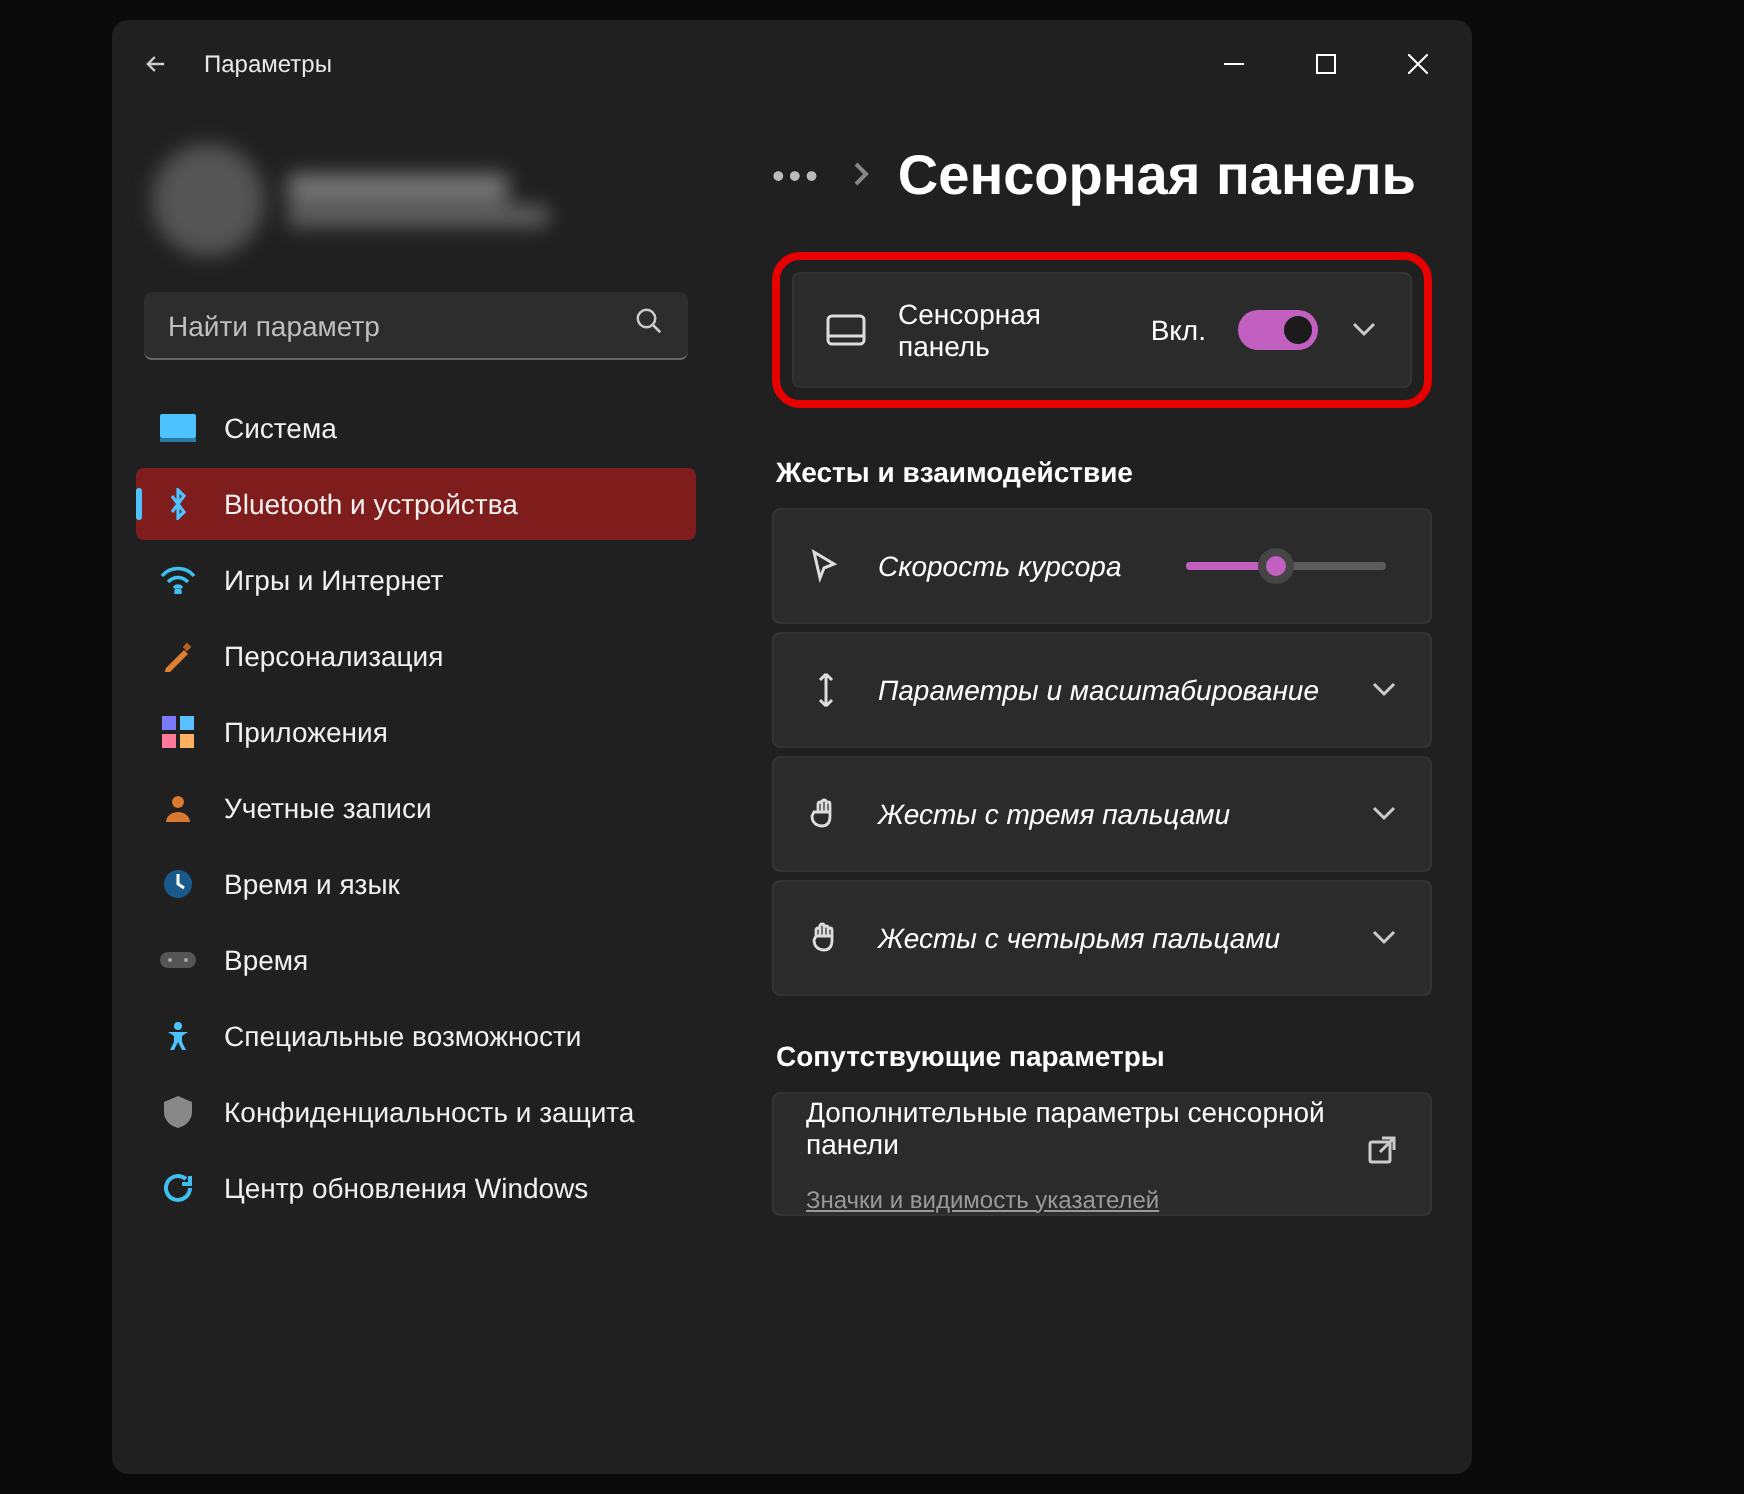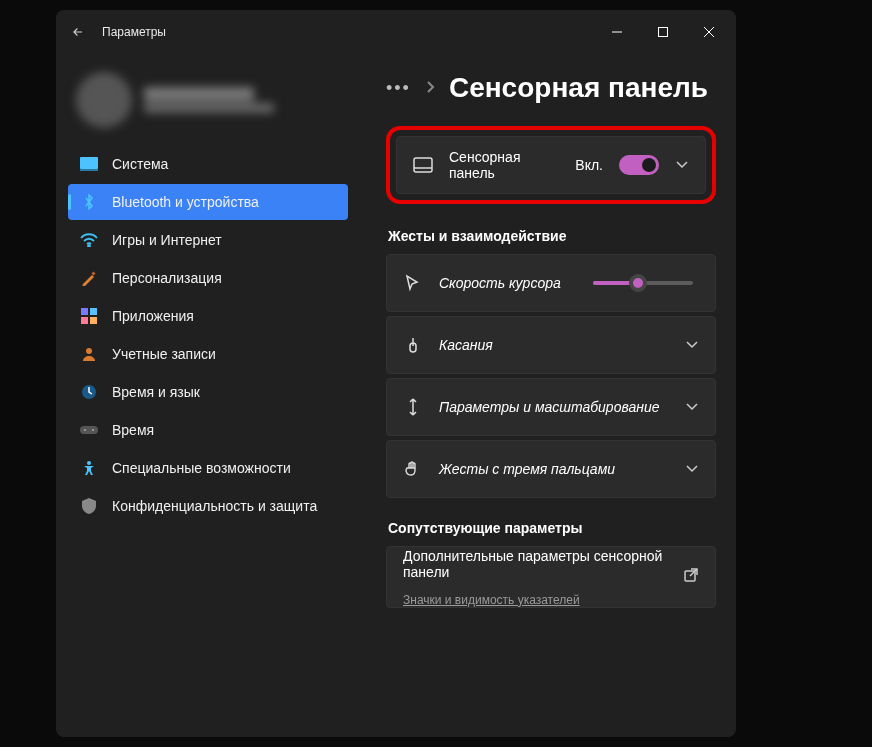--- a/index.html
+++ b/index.html
@@ -33,21 +33,21 @@
   .search input {
     background: transparent; border: none; outline: none; color: #ccc; font-size: 14px; flex:1;
   }
   .search input::placeholder { color: #bfbfbf; }
   .nav { display: flex; flex-direction: column; gap: 2px; }
   .nav-item {
     display: flex; align-items: center; gap: 14px; height: 36px;
     padding: 0 12px; border-radius: 4px; cursor: pointer; font-size: 14px; color:#f0f0f0;
     position: relative;
   }
-  .nav-item.selected { background: #3b82f6; }
+  .nav-item.selected { background: #7f1d1d; }
   .nav-item.selected::before {
     content:""; position:absolute; left:0; top:10px; bottom:10px; width:3px;
     background:#4cc2ff; border-radius:2px;
   }
   .nav-icon { width: 18px; height: 18px; display:flex; align-items:center; justify-content:center; flex-shrink:0;}
   .main { flex: 1; padding: 18px 20px 0 30px; overflow: hidden; display:flex; flex-direction:column; min-height:0;}
   .breadcrumb { display: flex; align-items: center; gap: 14px; margin-bottom: 22px; }
   .bc-dots { font-size: 18px; color: #bbb; letter-spacing: 2px; cursor:pointer;}
   .bc-chev { color: #888; font-size: 14px; }
   .page-title { font-size: 28px; font-weight: 600; }
@@ -126,20 +126,29 @@
 
     <div class="sidebar">
       <div class="profile">
         <div class="avatar"></div>
         <div class="profile-text">
           <div class="profile-name"></div>
           <div class="profile-email"></div>
         </div>
       </div>
 
+      <div class="search">
+        <input type="text" placeholder="Найти параметр" style="">
+        <span>
+          <svg width="15" height="15" viewBox="0 0 24 24" fill="none" stroke="#ccc" stroke-width="2">
+              <circle cx="10" cy="10" r="7"></circle>
+              <line x1="21" y1="21" x2="15" y2="15"></line>
+            </svg>
+        </span>
+      </div>
 
       <div class="nav">
         <div class="nav-item">
           <span class="nav-icon">
             <svg width="18" height="14" viewBox="0 0 18 14">
                 <rect x="0" y="0" width="18" height="12" rx="1" fill="#4cc2ff"></rect>
                 <rect x="0" y="12" width="18" height="2" fill="#2a7aa8"></rect>
               </svg>
           </span>
           <span>Система</span>
@@ -218,20 +227,28 @@
           </span>
           <span>Специальные возможности</span>
         </div>
         <div class="nav-item">
           <span class="nav-icon">
             <svg width="14" height="16" viewBox="0 0 14 16" fill="#888">
                 <path d="M7 0l7 3v5c0 4-3 7-7 8-4-1-7-4-7-8V3z"></path>
               </svg>
           </span>
           <span>Конфиденциальность и защита</span>
+        </div>
+        <div class="nav-item">
+          <span class="nav-icon">
+            <svg width="16" height="16" viewBox="0 0 16 16" fill="none" stroke="#3fbff0" stroke-width="2">
+                <path d="M14 8a6 6 0 11-2-4.5M14 2v4h-4"></path>
+              </svg>
+          </span>
+          <span>Центр обновления Windows</span>
         </div>
       </div>
     </div>
 
     <div class="main">
 
       <div class="breadcrumb">
         <span class="bc-dots">•••</span>
         <span class="bc-chev">
           <svg width="10" height="12" viewBox="0 0 10 12" fill="none" stroke="#888" stroke-width="2">
@@ -272,33 +289,20 @@
                   <path d="M2 2l3 13 2-5 5-2z"></path>
                 </svg>
           </span>
           <span style="font-size:14px;">Скорость курсора</span>
           <div class="slider-track">
             <div class="slider-fill"></div>
             <div class="slider-thumb"></div>
           </div>
         </div>
 
-        <div class="card clickable">
-          <span class="card-icon">
-            <svg width="16" height="18" viewBox="0 0 16 18" fill="none" stroke="#ddd" stroke-width="1.5">
-                  <path d="M8 2v8M5 10c0-2 1-3 3-3s3 1 3 3v3c0 2-1 3-3 3s-3-1-3-3z"></path>
-                </svg>
-          </span>
-          <span class="card-label">Касания</span>
-          <span class="chev">
-            <svg width="12" height="8" viewBox="0 0 12 8" fill="none" stroke="#ccc" stroke-width="1.5">
-                  <path d="M1 1l5 5 5-5"></path>
-                </svg>
-          </span>
-        </div>
 
         <div class="card clickable">
           <span class="card-icon">
             <svg width="14" height="18" viewBox="0 0 14 18" fill="none" stroke="#ddd" stroke-width="1.5">
                   <path d="M7 1l3 3M7 1L4 4M7 1v16M7 17l3-3M7 17l-3-3"></path>
                 </svg>
           </span>
           <span class="card-label">Параметры и масштабирование</span>
           <span class="chev">
             <svg width="12" height="8" viewBox="0 0 12 8" fill="none" stroke="#ccc" stroke-width="1.5">
@@ -314,20 +318,33 @@
                 </svg>
           </span>
           <span class="card-label">Жесты с тремя пальцами</span>
           <span class="chev">
             <svg width="12" height="8" viewBox="0 0 12 8" fill="none" stroke="#ccc" stroke-width="1.5">
                   <path d="M1 1l5 5 5-5"></path>
                 </svg>
           </span>
         </div>
 
+        <div class="card clickable">
+          <span class="card-icon">
+            <svg width="18" height="18" viewBox="0 0 18 18" fill="none" stroke="#ddd" stroke-width="1.4">
+                  <path d="M4 8V5a1 1 0 012 0v3M6 8V3a1 1 0 012 0v5M8 8V4a1 1 0 012 0v4M10 8V5a1 1 0 012 0v3M12 8v2c0 3-1 5-4 5s-5-2-5-5l1-2h8z"></path>
+                </svg>
+          </span>
+          <span class="card-label">Жесты с четырьмя пальцами</span>
+          <span class="chev">
+            <svg width="12" height="8" viewBox="0 0 12 8" fill="none" stroke="#ccc" stroke-width="1.5">
+                  <path d="M1 1l5 5 5-5"></path>
+                </svg>
+          </span>
+        </div>
 
       </div>
 
       <div class="section-title">Сопутствующие параметры</div>
 
       <div class="card clickable" style="height:62px;">
         <div class="card-col">
           <span style="font-size:14px;">Дополнительные параметры сенсорной панели</span>
           <span class="card-sub">Значки и видимость указателей</span>
         </div>

